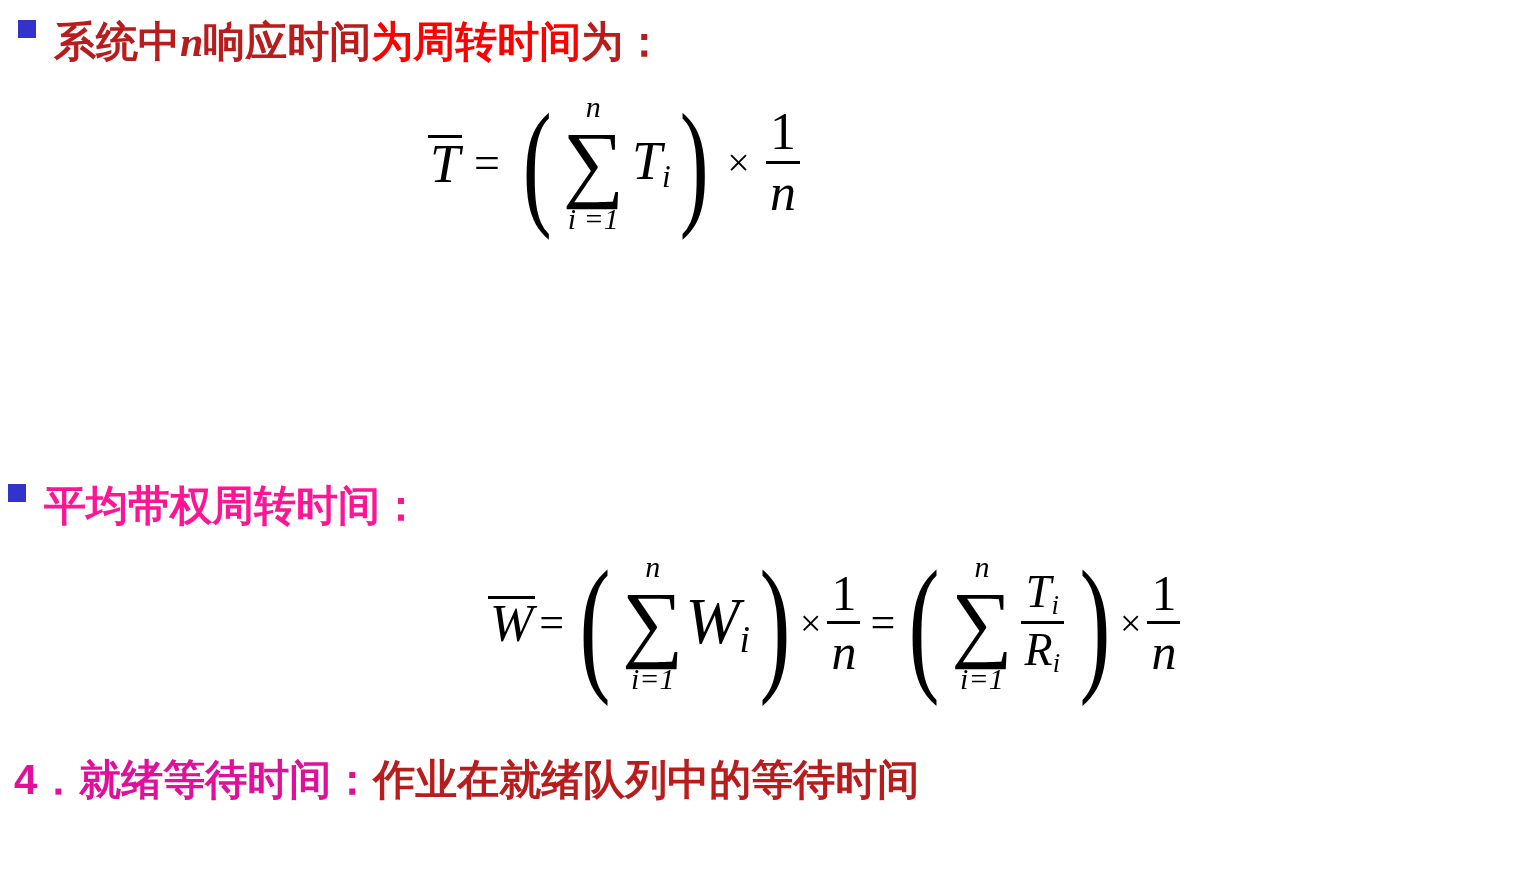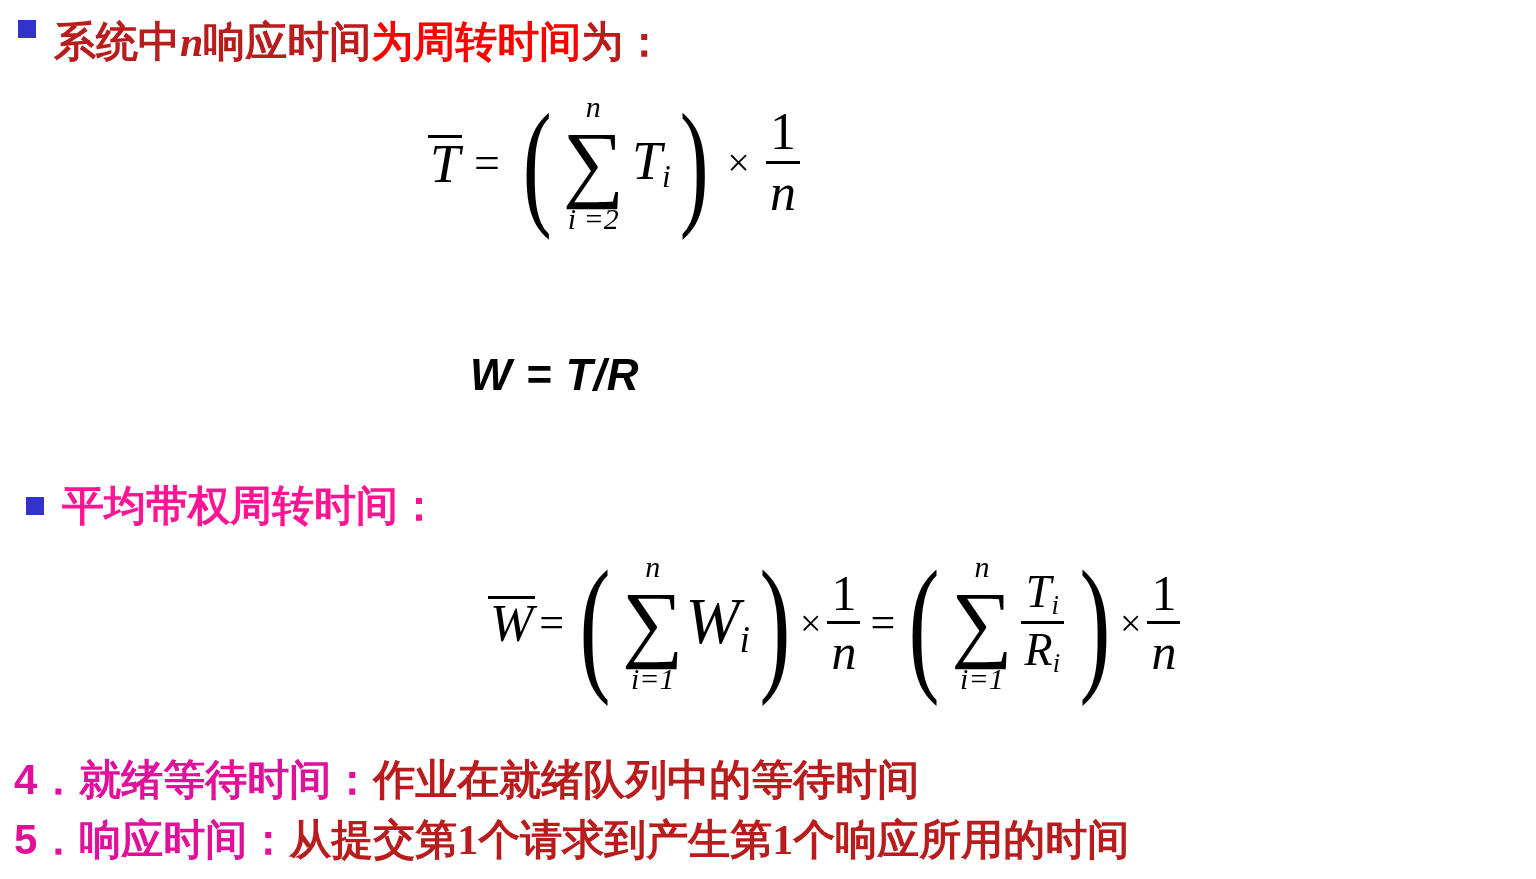--- a/index.html
+++ b/index.html
@@ -54,21 +54,21 @@
     font-style: italic;
     font-weight: bold;
   }
 
   
   .row1 { position: absolute; left: 18px; top: 20px; }
   .eq1  { position: absolute; left: 430px; top: 92px; }
   .row2 { position: absolute; left: 18px; top: 288px; }
   .eq2  { position: absolute; left: 470px; top: 350px; }
   .row3 { position: absolute; left: 78px; top: 418px; font-size: 42px; font-weight: bold; white-space: nowrap;}
-  .row4 { position: absolute; left: 26px; top: 484px; align-items: center; }
+  .row4 { position: absolute; left: 8px; top: 484px; }
   .eq3  { position: absolute; left: 490px; top: 552px; }
   .row5 { position: absolute; left: 14px; top: 752px; }
   .row6 { position: absolute; left: 14px; top: 812px; }
 
   .numbered {
     font-size: 42px;
     font-weight: bold;
     white-space: nowrap;
     font-family: "Liberation Serif", serif;
   }
@@ -164,34 +164,33 @@
     <span class="bullet-text"><span class="black">系统中</span><span class="black ital-bold">n</span><span class="black">响应时间</span><span class="red">为周转时间</span><span class="black">为：</span></span>
   </div>
 
   <div class="eq1 math" style="font-size:46px;">
     <span class="overbar" style="font-size:54px;">T</span>
     <span class="mo" style="margin:0 14px;">=</span>
     <span class="paren" style="font-size:140px;line-height:0.8;">(</span>
     <span class="sumblock">
       <span class="lim">n</span>
       <span class="sigma">∑</span>
-      <span class="lim">i =2</span>
+      <span class="lim">i =1</span>
     </span>
     <span class="mi" style="font-size:54px;margin-left:6px;">T<sub class="sb">i</sub></span>
     <span class="paren" style="font-size:140px;line-height:0.8;">)</span>
     <span class="mo" style="margin:0 10px;font-size:40px;">×</span>
     <span class="frac" style="font-size:52px;">
       <span class="num mo">1</span>
       <span class="bar"></span>
       <span class="den mi">n</span>
     </span>
   </div>
 
 
-  <div class="eq2 sans-ital" style="font-size:44px;letter-spacing:1px;">W =  T/R</div>
 
 
   <div class="bullet-row row4">
     <span class="bullet-marker"></span>
     <span class="bullet-text"><span class="pink">平均带权周转时间：</span></span>
   </div>
 
   <div class="eq3 math" style="font-size:44px;">
     <span class="overbar" style="font-size:52px;">W</span>
     <span class="mo" style="margin:0 6px;">=</span>
@@ -225,15 +224,14 @@
     <span class="mo" style="font-size:38px;">×</span>
     <span class="frac" style="font-size:50px;">
       <span class="num mo">1</span>
       <span class="bar"></span>
       <span class="den mi">n</span>
     </span>
   </div>
 
   <div class="numbered row5"><span class="num-lead">4．</span><span class="magenta">就绪等待时间：</span><span class="black">作业在就绪队列中的等待时间</span></div>
 
-  <div class="numbered row6"><span class="num-lead">5．</span><span class="magenta">响应时间：</span><span class="black">从提交第1个请求到产生第1个响应所用的时间</span></div>
 
 </div>
 
 </body></html>

